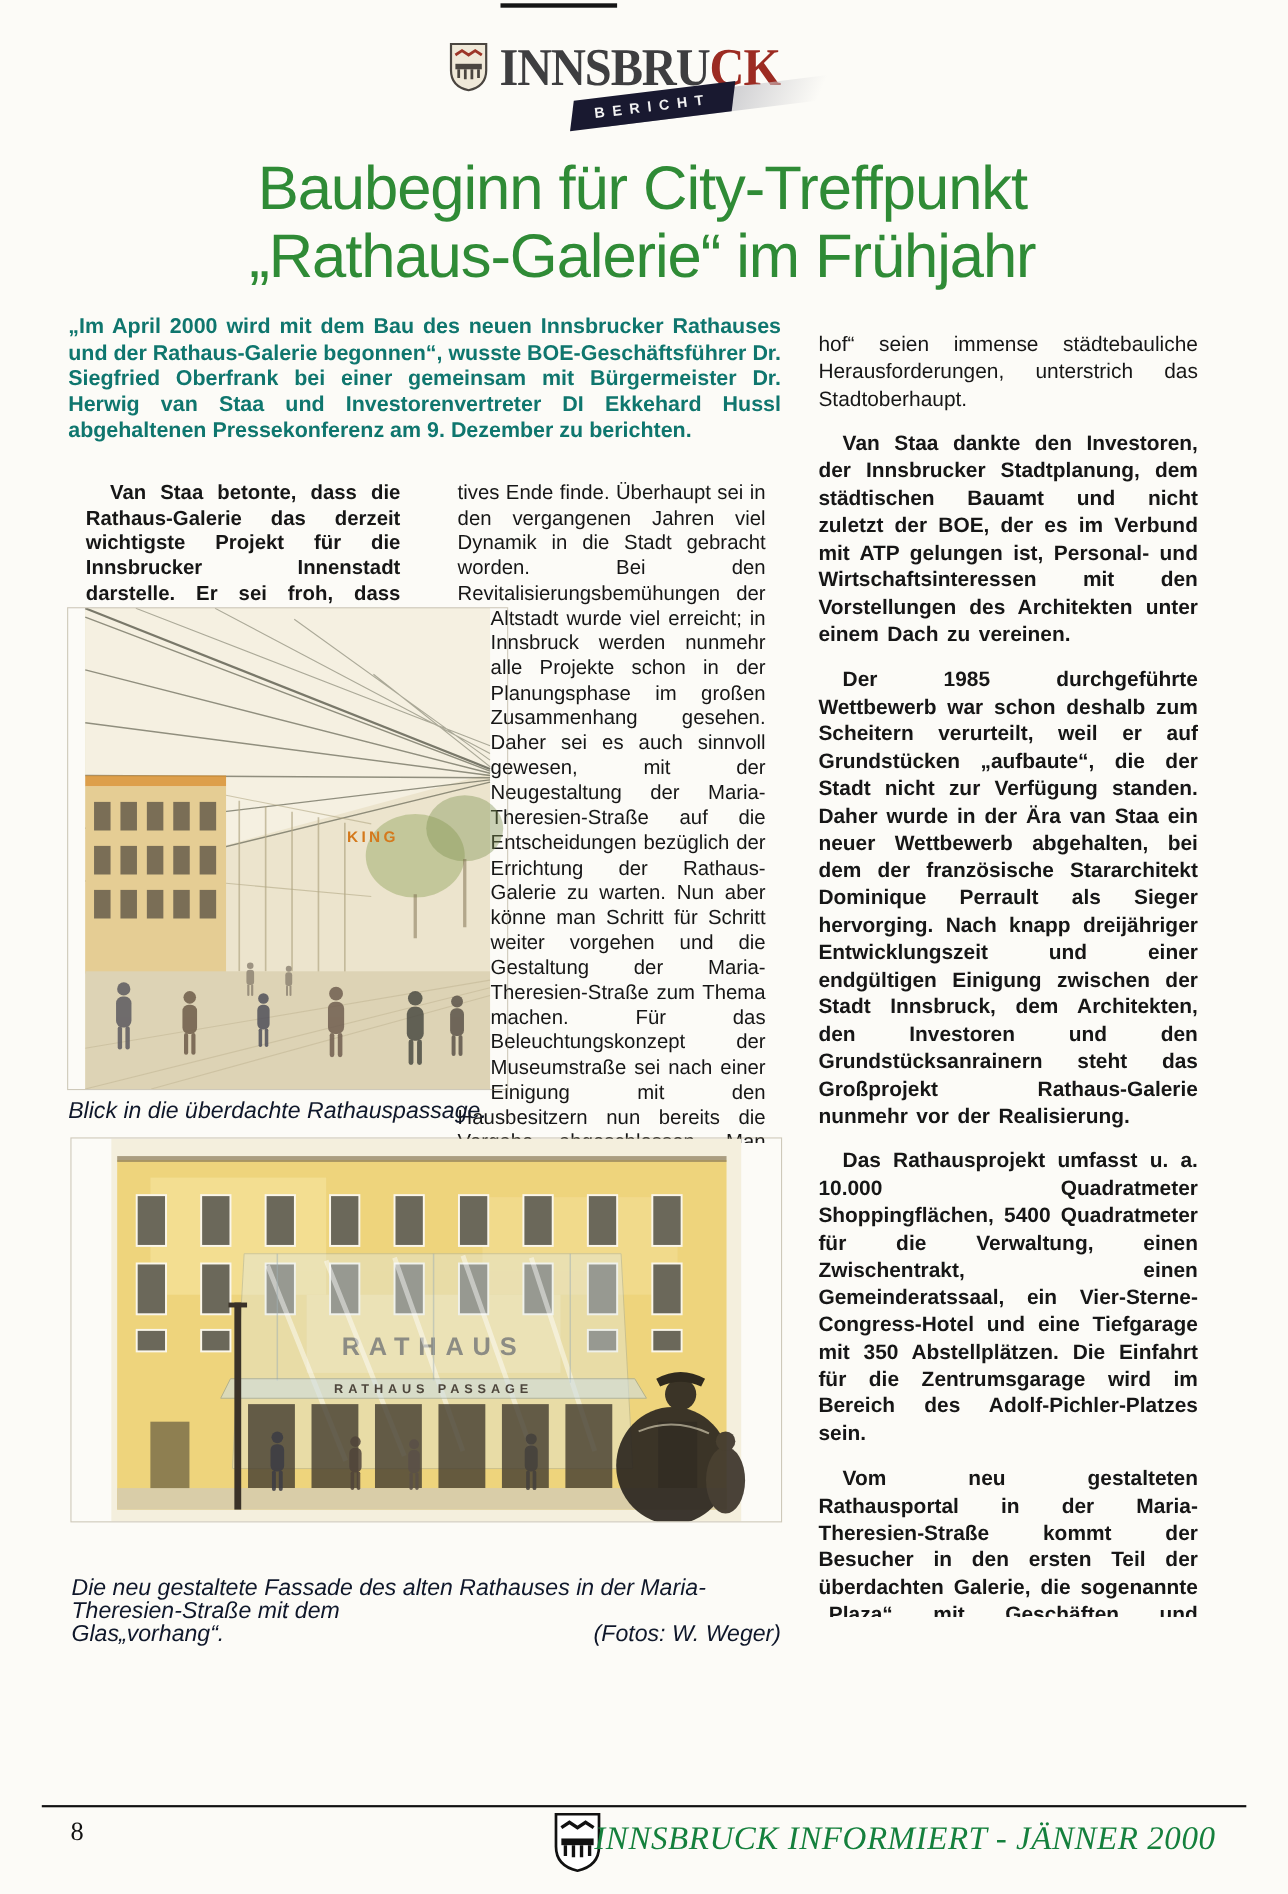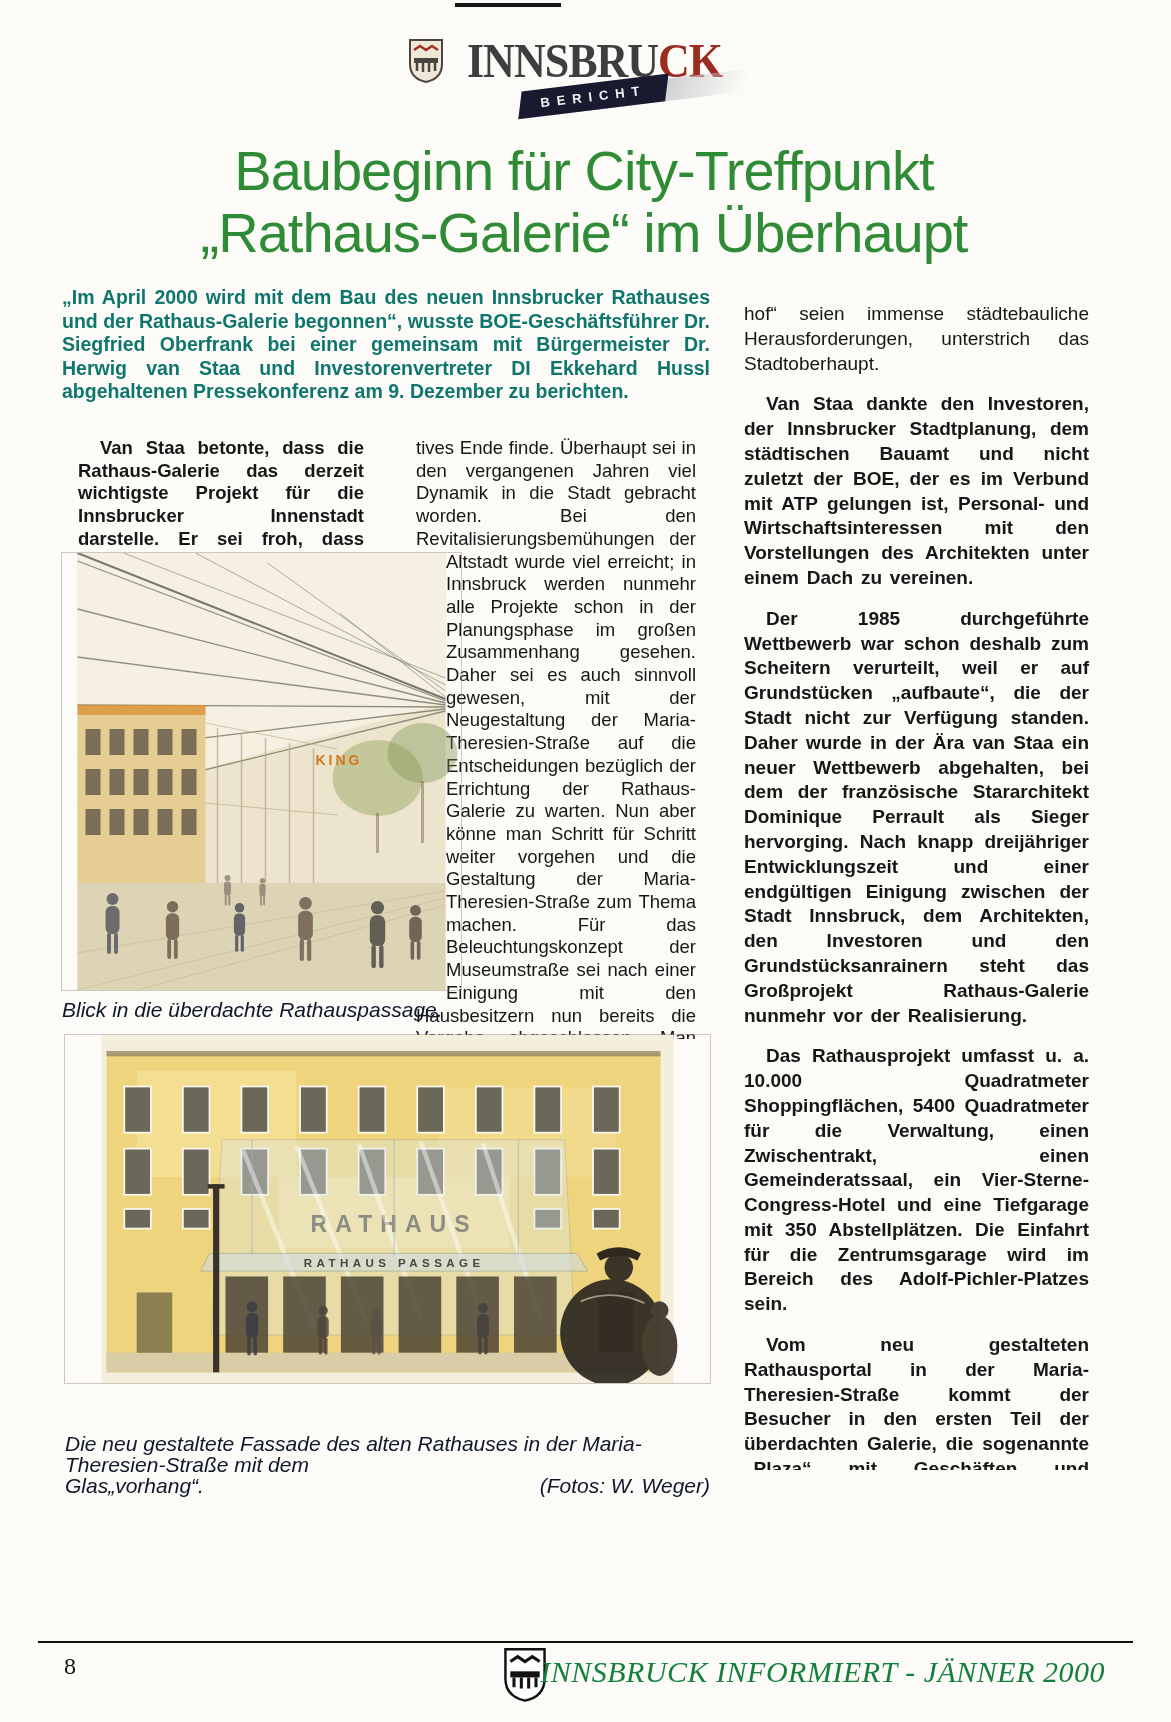--- a/index.html
+++ b/index.html
@@ -13,21 +13,21 @@
     color: #161616;
   }
 
   
   .top-bar {
     position: absolute; left: 455px; top: 3px;
     width: 106px; height: 4px; background: #151515;
   }
   .header-logo {
     position: absolute; left: 408px; top: 34px;
-    display: flex; align-items: flex-start; gap: 23px;
+    display: flex; align-items: flex-start; gap: 10px;
   }
   .crest-small { width: 36px; height: 46px; margin-top: 4px; }
   .wordmark {
     font-family: "Liberation Serif", serif;
     font-weight: bold; font-size: 44px; line-height: 50px;
     letter-spacing: -1px; transform: scaleY(1.1); transform-origin: top left;
     white-space: nowrap;
   }
   .wordmark .main { color: #3e3e40; }
   .wordmark .accent { color: var(--logo-red, #9c2b22); }
@@ -128,21 +128,21 @@
 
   <div class="banner-wrap">
     <div class="banner-swoosh"></div>
     <div class="banner-main">
       <span class="banner-text">BERICHT</span>
     </div>
   </div>
 
   <div class="title-block">
     <div>Baubeginn für City-Treffpunkt</div>
-    <div>„Rathaus-Galerie“ im Überhaupt</div>
+    <div>„Rathaus-Galerie“ im Frühjahr</div>
   </div>
 
   <div class="lead">„Im April 2000 wird mit dem Bau des neuen Innsbrucker Rathauses und der Rathaus-Galerie begonnen“, wusste BOE-Geschäftsführer Dr. Siegfried Oberfrank bei einer gemeinsam mit Bürgermeister Dr. Herwig van Staa und Investorenvertreter DI Ekkehard Hussl abgehaltenen Pressekonferenz am 9. Dezember zu berichten.</div>
 
   <div class="col1">
     <p class="body-p indent">Van Staa betonte, dass die Rathaus-Galerie das derzeit wichtigste Projekt für die Innsbrucker Innenstadt darstelle. Er sei froh, dass dieser Dauerbrenner der Stadtpolitik nun bald ein posi-</p>
   </div>
 
   <div class="col2">
     <div class="intrude"></div>

